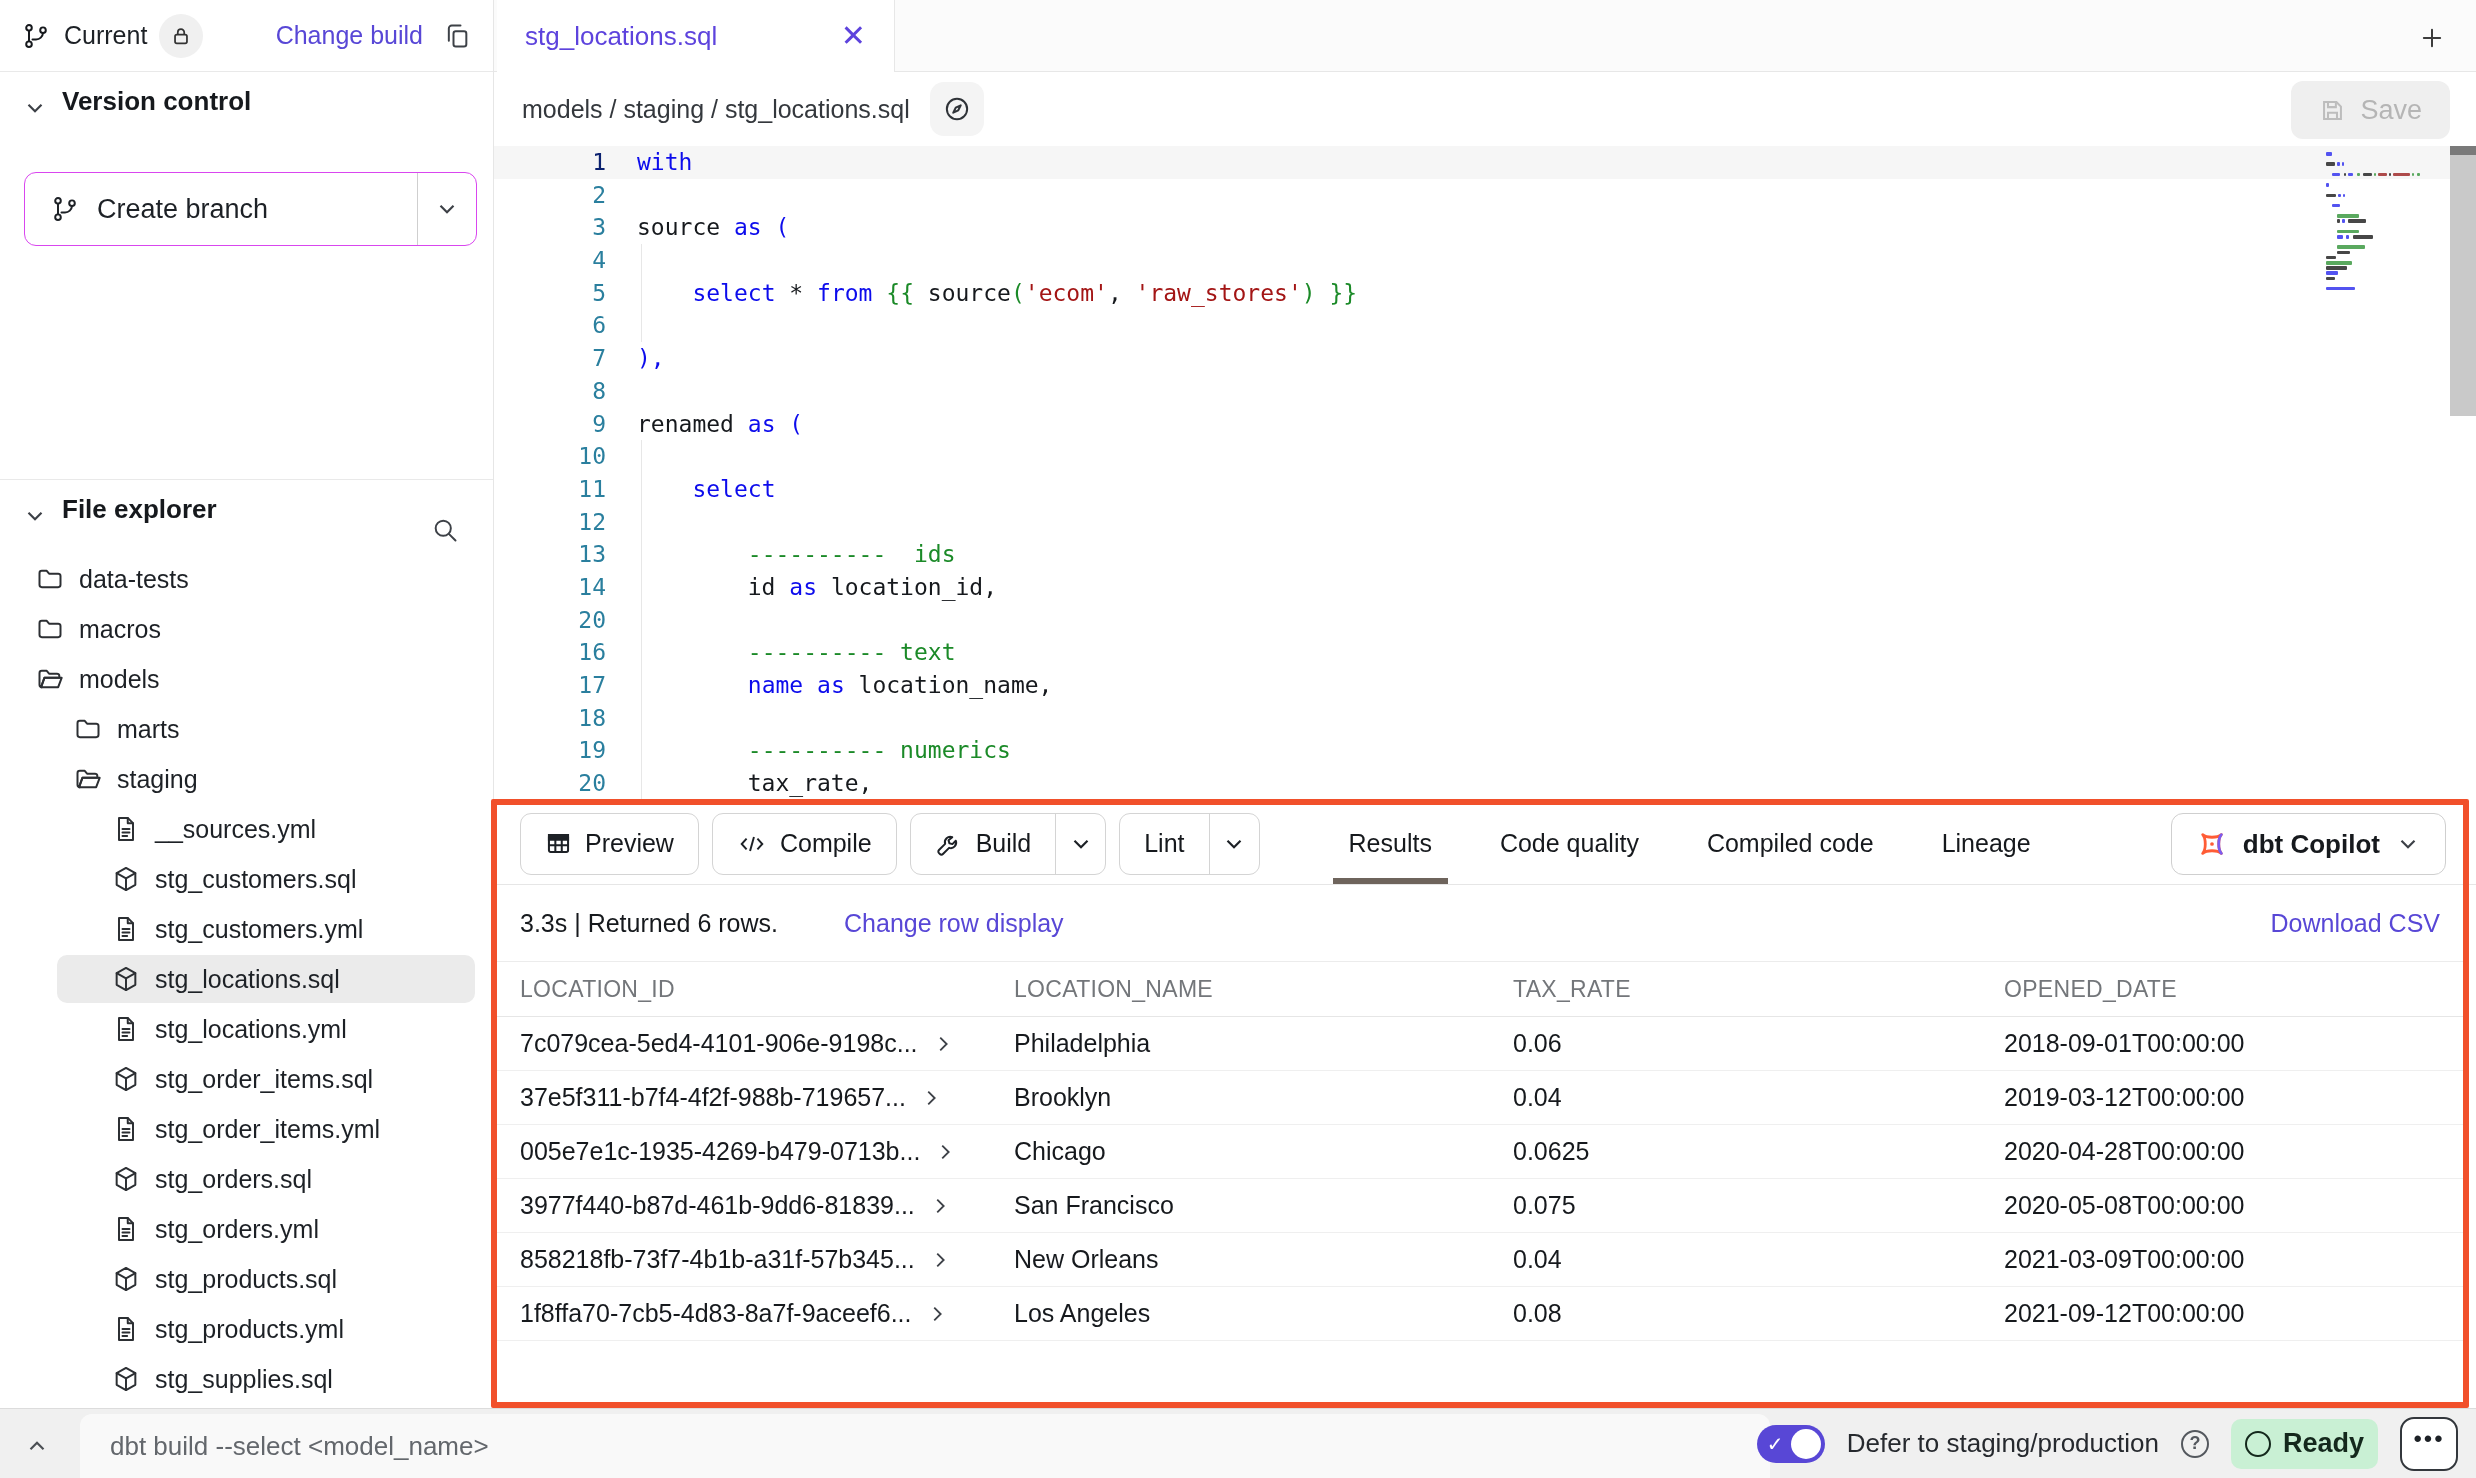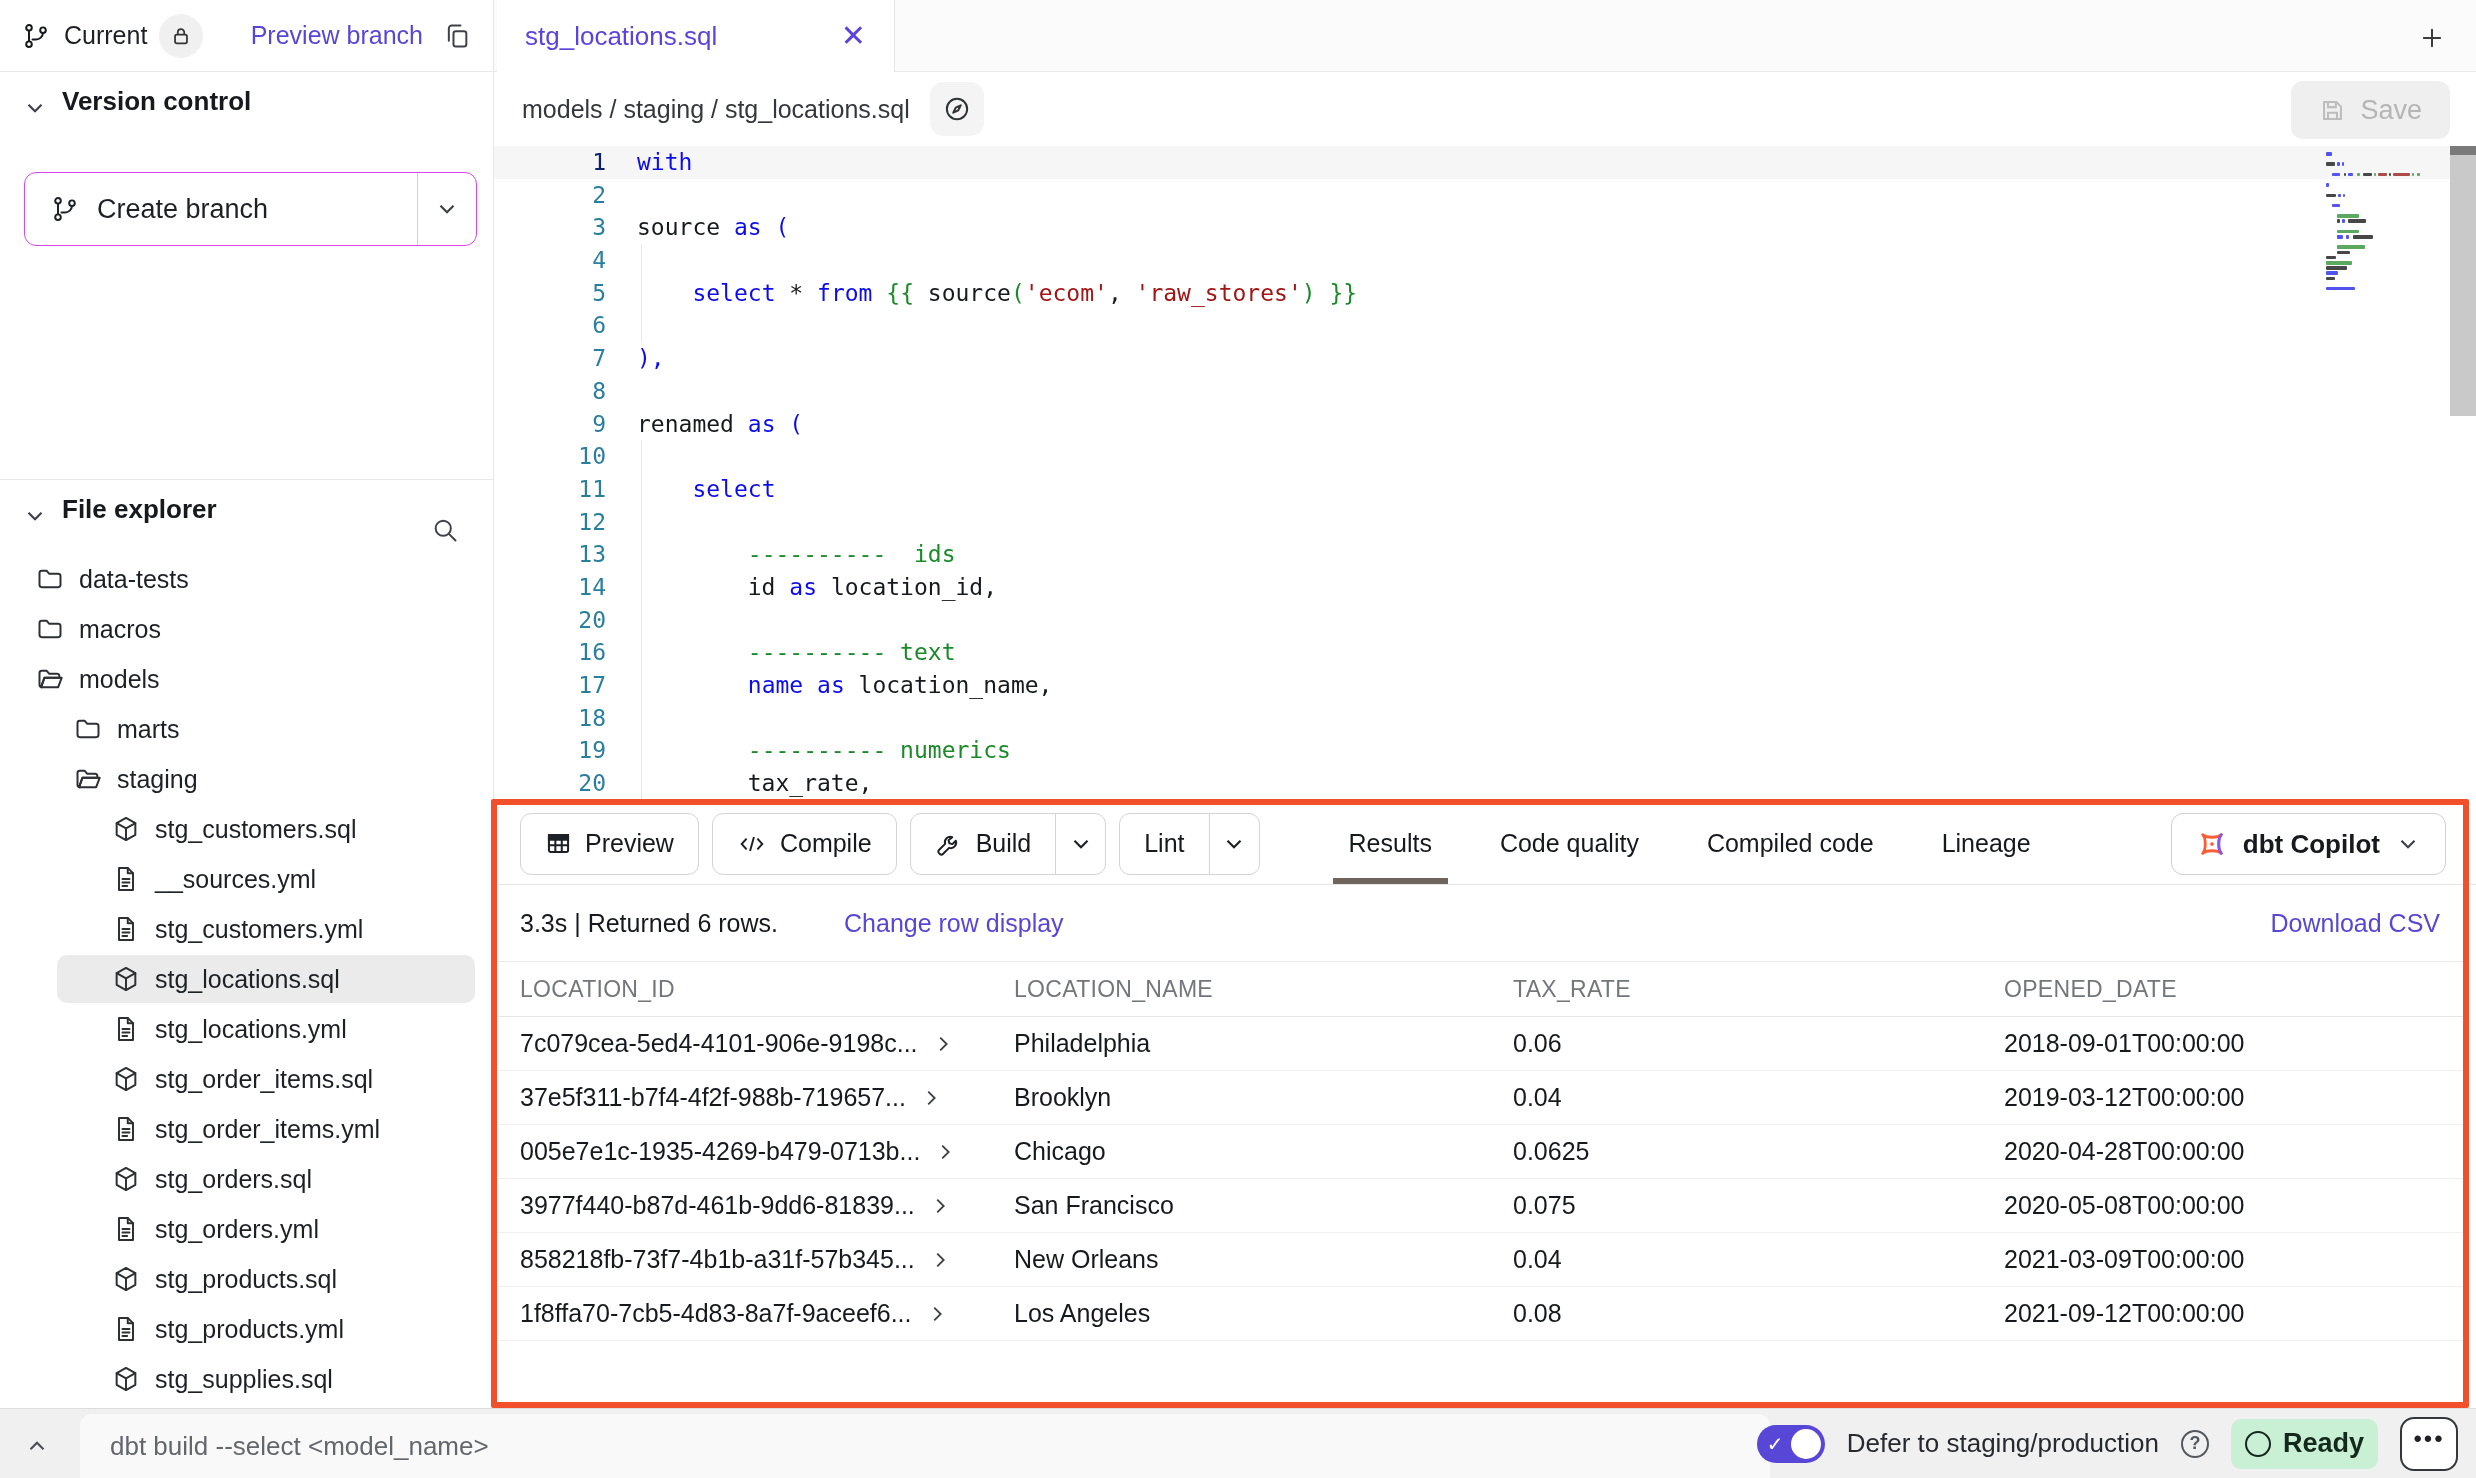--- a/index.html
+++ b/index.html
@@ -126,21 +126,21 @@
         </span>
       <span class="branch-label">Current</span>
       <span class="lock-pill">
           <span class="ic">
             <svg width="22" height="22" viewBox="0 0 24 24" fill="none" stroke="currentColor" stroke-width="1.9">
               <rect x="5.5" y="10.5" width="13" height="9.5" rx="2"></rect>
               <path d="M8.5 10.5V8a3.5 3.5 0 0 1 7 0v2.5"></path>
             </svg>
           </span>
         </span>
-      <span class="change-branch">Preview branch</span>
+      <span class="change-branch">Change build</span>
       <span class="ic copy-ic">
           <svg width="28" height="28" viewBox="0 0 24 24" fill="none" stroke="currentColor" stroke-width="1.7" stroke-linecap="round" stroke-linejoin="round">
             <rect x="9" y="8" width="11" height="13" rx="2"></rect>
             <path d="M5 16V5.5A2.5 2.5 0 0 1 7.5 3H15"></path>
           </svg>
         </span>
     </div>
 
     <div class="vc-section">
       <div class="sec-head">
@@ -228,36 +228,36 @@
               <svg width="28" height="28" viewBox="0 0 24 24" fill="none" stroke="currentColor" stroke-width="1.7" stroke-linecap="round" stroke-linejoin="round">
                 <path d="M3 7a2 2 0 0 1 2-2h4.2l2 2.4H18a2 2 0 0 1 2 2V11H7.2L4.4 19H5a2 2 0 0 1-2-2z"></path>
                 <path d="M7.2 11H22l-3 8H4.3z"></path>
               </svg>
             </span>
             <span class="nm">staging</span>
           </div>
           <div class="fe-row" style="padding-left: 112px;">
             <span class="ic">
               <svg width="28" height="28" viewBox="0 0 24 24" fill="none" stroke="currentColor" stroke-width="1.7" stroke-linecap="round" stroke-linejoin="round">
+                <path d="M6 2.5h7.5L18 7v14.5H6z"></path>
+                <path d="M13.5 2.5V7H18"></path>
+                <path d="M9 12h6M9 15h6M9 18h4"></path>
+              </svg>
+            </span>
+            <span class="nm">__sources.yml</span>
+          </div>
+          <div class="fe-row" style="padding-left: 112px;">
+            <span class="ic">
+              <svg width="28" height="28" viewBox="0 0 24 24" fill="none" stroke="currentColor" stroke-width="1.7" stroke-linecap="round" stroke-linejoin="round">
                 <path d="M12 2.5 20 7v10l-8 4.5L4 17V7z"></path>
                 <path d="M4 7l8 4.5L20 7"></path>
                 <path d="M12 11.5V21.5"></path>
               </svg>
             </span>
             <span class="nm">stg_customers.sql</span>
-          </div>
-          <div class="fe-row" style="padding-left: 112px;">
-            <span class="ic">
-              <svg width="28" height="28" viewBox="0 0 24 24" fill="none" stroke="currentColor" stroke-width="1.7" stroke-linecap="round" stroke-linejoin="round">
-                <path d="M6 2.5h7.5L18 7v14.5H6z"></path>
-                <path d="M13.5 2.5V7H18"></path>
-                <path d="M9 12h6M9 15h6M9 18h4"></path>
-              </svg>
-            </span>
-            <span class="nm">__sources.yml</span>
           </div>
           <div class="fe-row" style="padding-left: 112px;">
             <span class="ic">
               <svg width="28" height="28" viewBox="0 0 24 24" fill="none" stroke="currentColor" stroke-width="1.7" stroke-linecap="round" stroke-linejoin="round">
                 <path d="M6 2.5h7.5L18 7v14.5H6z"></path>
                 <path d="M13.5 2.5V7H18"></path>
                 <path d="M9 12h6M9 15h6M9 18h4"></path>
               </svg>
             </span>
             <span class="nm">stg_customers.yml</span>

